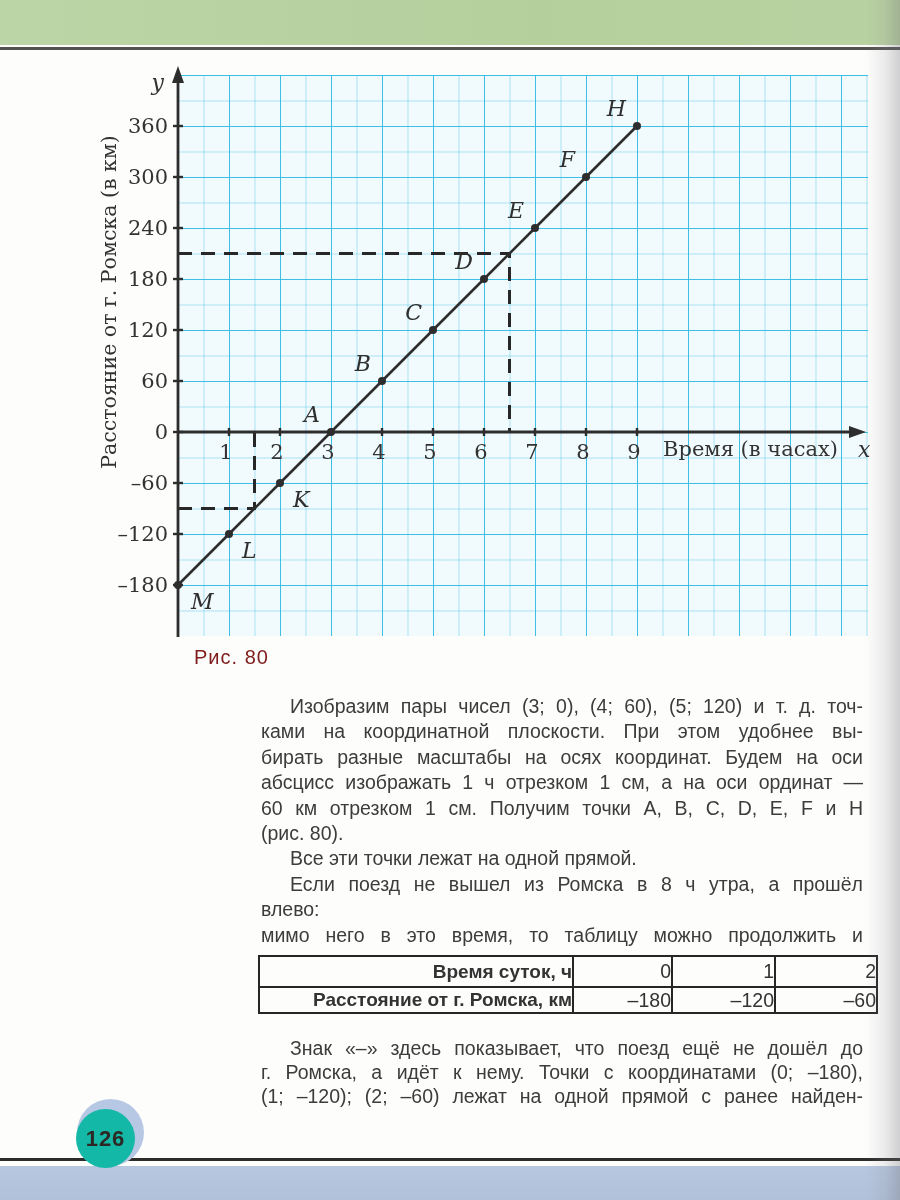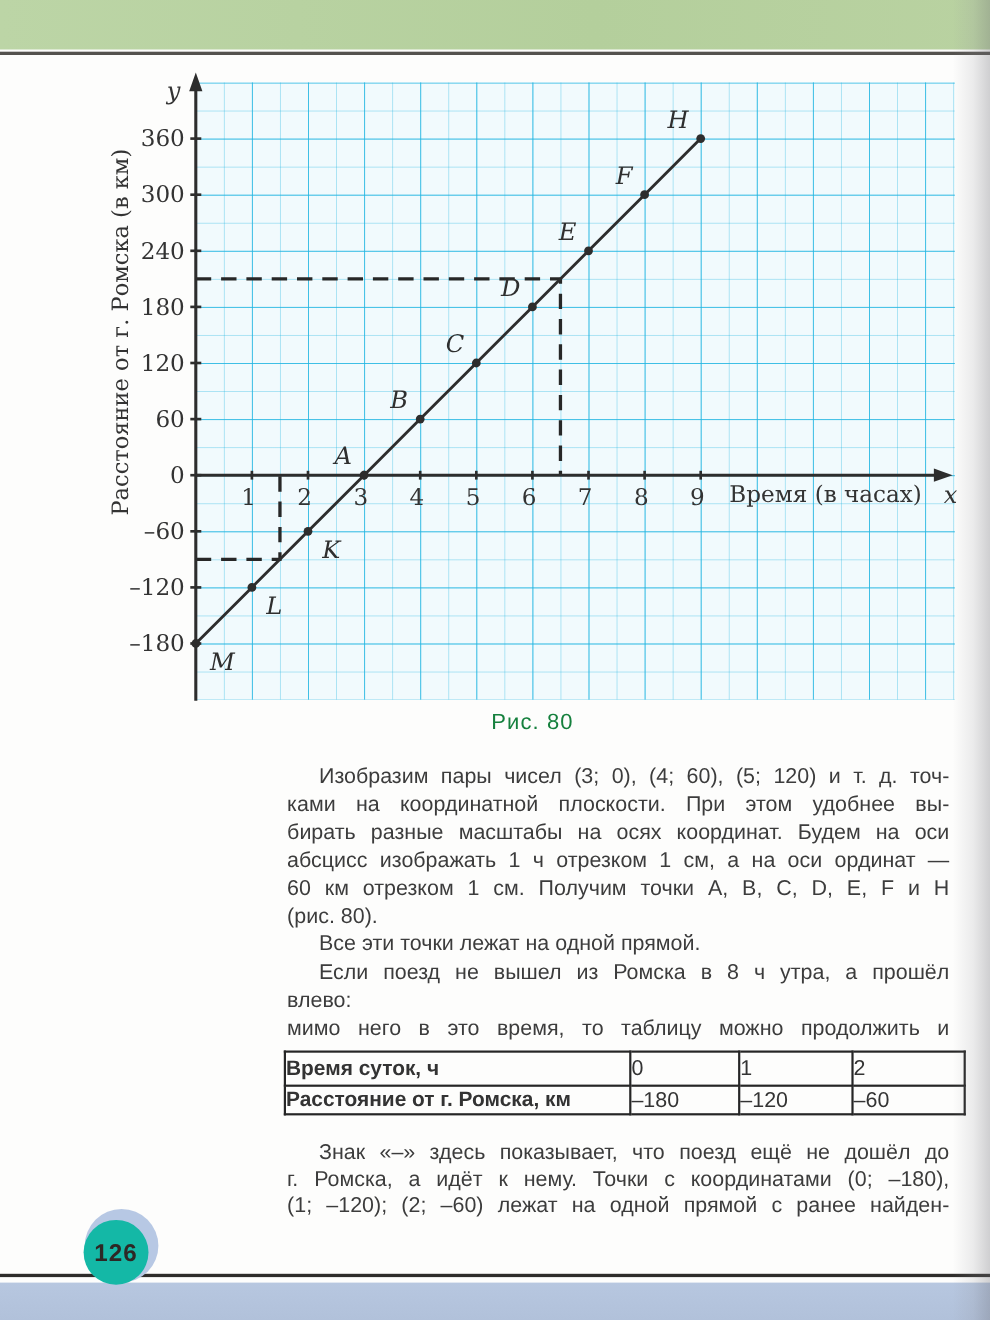--- a/index.html
+++ b/index.html
@@ -16,35 +16,35 @@
     position:absolute;left:178px;top:75px;width:690px;height:561px;
     background:
       linear-gradient(to right, rgba(35,182,226,0.80) 1px, transparent 1px) 0 0 / 51px 51px,
       linear-gradient(to bottom, rgba(35,182,226,0.80) 1px, transparent 1px) 0 0 / 51px 51px,
       linear-gradient(to right, rgba(35,182,226,0.35) 1px, transparent 1px) 0 0 / 25.5px 25.5px,
       linear-gradient(to bottom, rgba(35,182,226,0.35) 1px, transparent 1px) 0 0 / 25.5px 25.5px,
       #f1fafd;
   }
   #chart-svg{position:absolute;left:0;top:0;pointer-events:none;}
   .fig-caption{
-    position:absolute;left:174px;top:646px;width:620px;text-align:center;
-    font-size:20px;color:#15803d;letter-spacing:1px;
+    position:absolute;left:194px;top:646px;width:620px;
+    font-size:20px;color:#7f1d1d;letter-spacing:1px;
   }
   .textcol{position:absolute;left:261px;width:602px;font-size:19.5px;line-height:25.4px;color:#3c3c3c;}
   #block-a{top:694px;}
   #block-d{top:1036px;line-height:24px;}
   .pline{text-align:justify;text-align-last:justify;white-space:normal;}
   .pline.flush{text-align-last:left;}
   .pline.indent{text-indent:29px;}
   .datatable{
     position:absolute;left:258px;top:955px;width:615px;height:55px;
     border-collapse:collapse;table-layout:fixed;
     font-size:19.5px;color:#333;
   }
-  .datatable td{border:2px solid #262626;text-align:left;vertical-align:middle;padding:0;}
+  .datatable td{border:2px solid #262626;text-align:right;vertical-align:middle;padding:0;}
   .datatable .r1 td{height:29px;}
   .datatable .r2 td{height:24px;}
   .datatable td.hdr{font-weight:bold;font-size:19px;}
   .c-label{width:312px;} .c-v0{width:97px;} .c-v1{width:101px;} .c-v2{width:100px;}
   .rule-bottom{position:absolute;left:0;top:1158px;width:900px;height:3px;background:#2e2c2a;z-index:2;}
   .band-bottom{position:absolute;left:0;top:1166px;width:900px;height:34px;
     background:linear-gradient(to bottom,#b7c7e0,#b1c1da);z-index:1;}
   .pg-ring{position:absolute;left:77px;top:1099px;width:67px;height:67px;border-radius:50%;
     background:#b7c8e4;z-index:3;}
   .pg-inner{position:absolute;left:76px;top:1109px;width:59px;height:59px;border-radius:50%;

